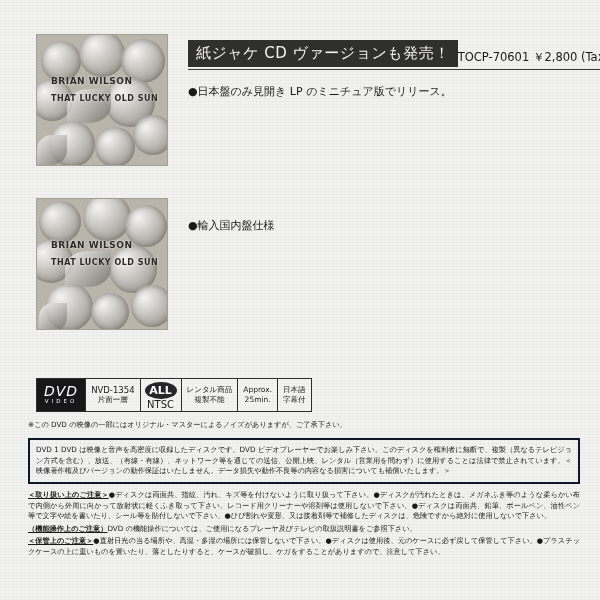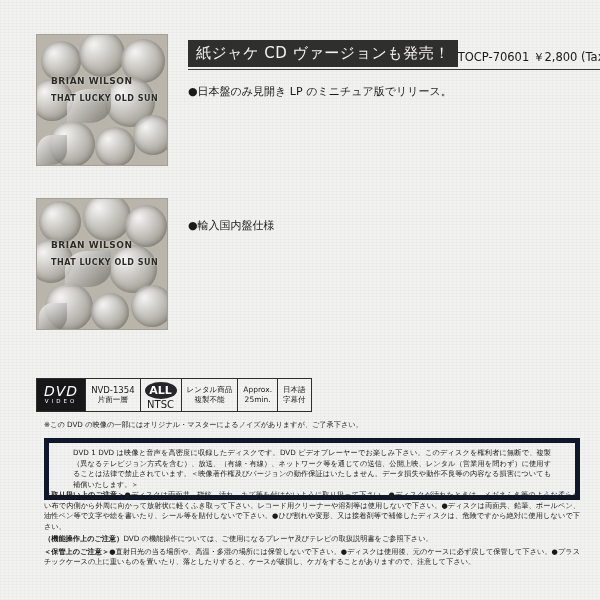--- a/index.html
+++ b/index.html
@@ -188,38 +188,38 @@
     font-size: 8px;
     padding: 0 2px;
     margin-left: 3px;
     font-weight: bold;
   }
   .stacked { line-height: 10px; }
 
   
   .fine {
     position: absolute;
-    left: 44px;
+    left: 28px;
     right: 20px;
     font-size: 7.2px;
     line-height: 10.5px;
     text-align: justify;
   }
   .fine-note { top: 420px; }
   .fine-box {
     top: 438px;
-    border: 5px solid #0f172a;
-    padding: 5px 24px;
+    border: 2px solid #0f172a;
+    padding: 5px 6px;
     box-sizing: border-box;
   }
   .fine-caution {
     top: 490px;
   }
   .fine-caution p { margin: 0 0 2px 0; }
-  .bold { font-weight: bold; }
+  .bold { font-weight: bold; text-decoration: underline; }
 </style>
 </head>
 <body>
 
 <div id="page">
   <div class="content">
 
     <div class="promo promo-cd">
       <div class="cover">
         <div class="bubbles">

